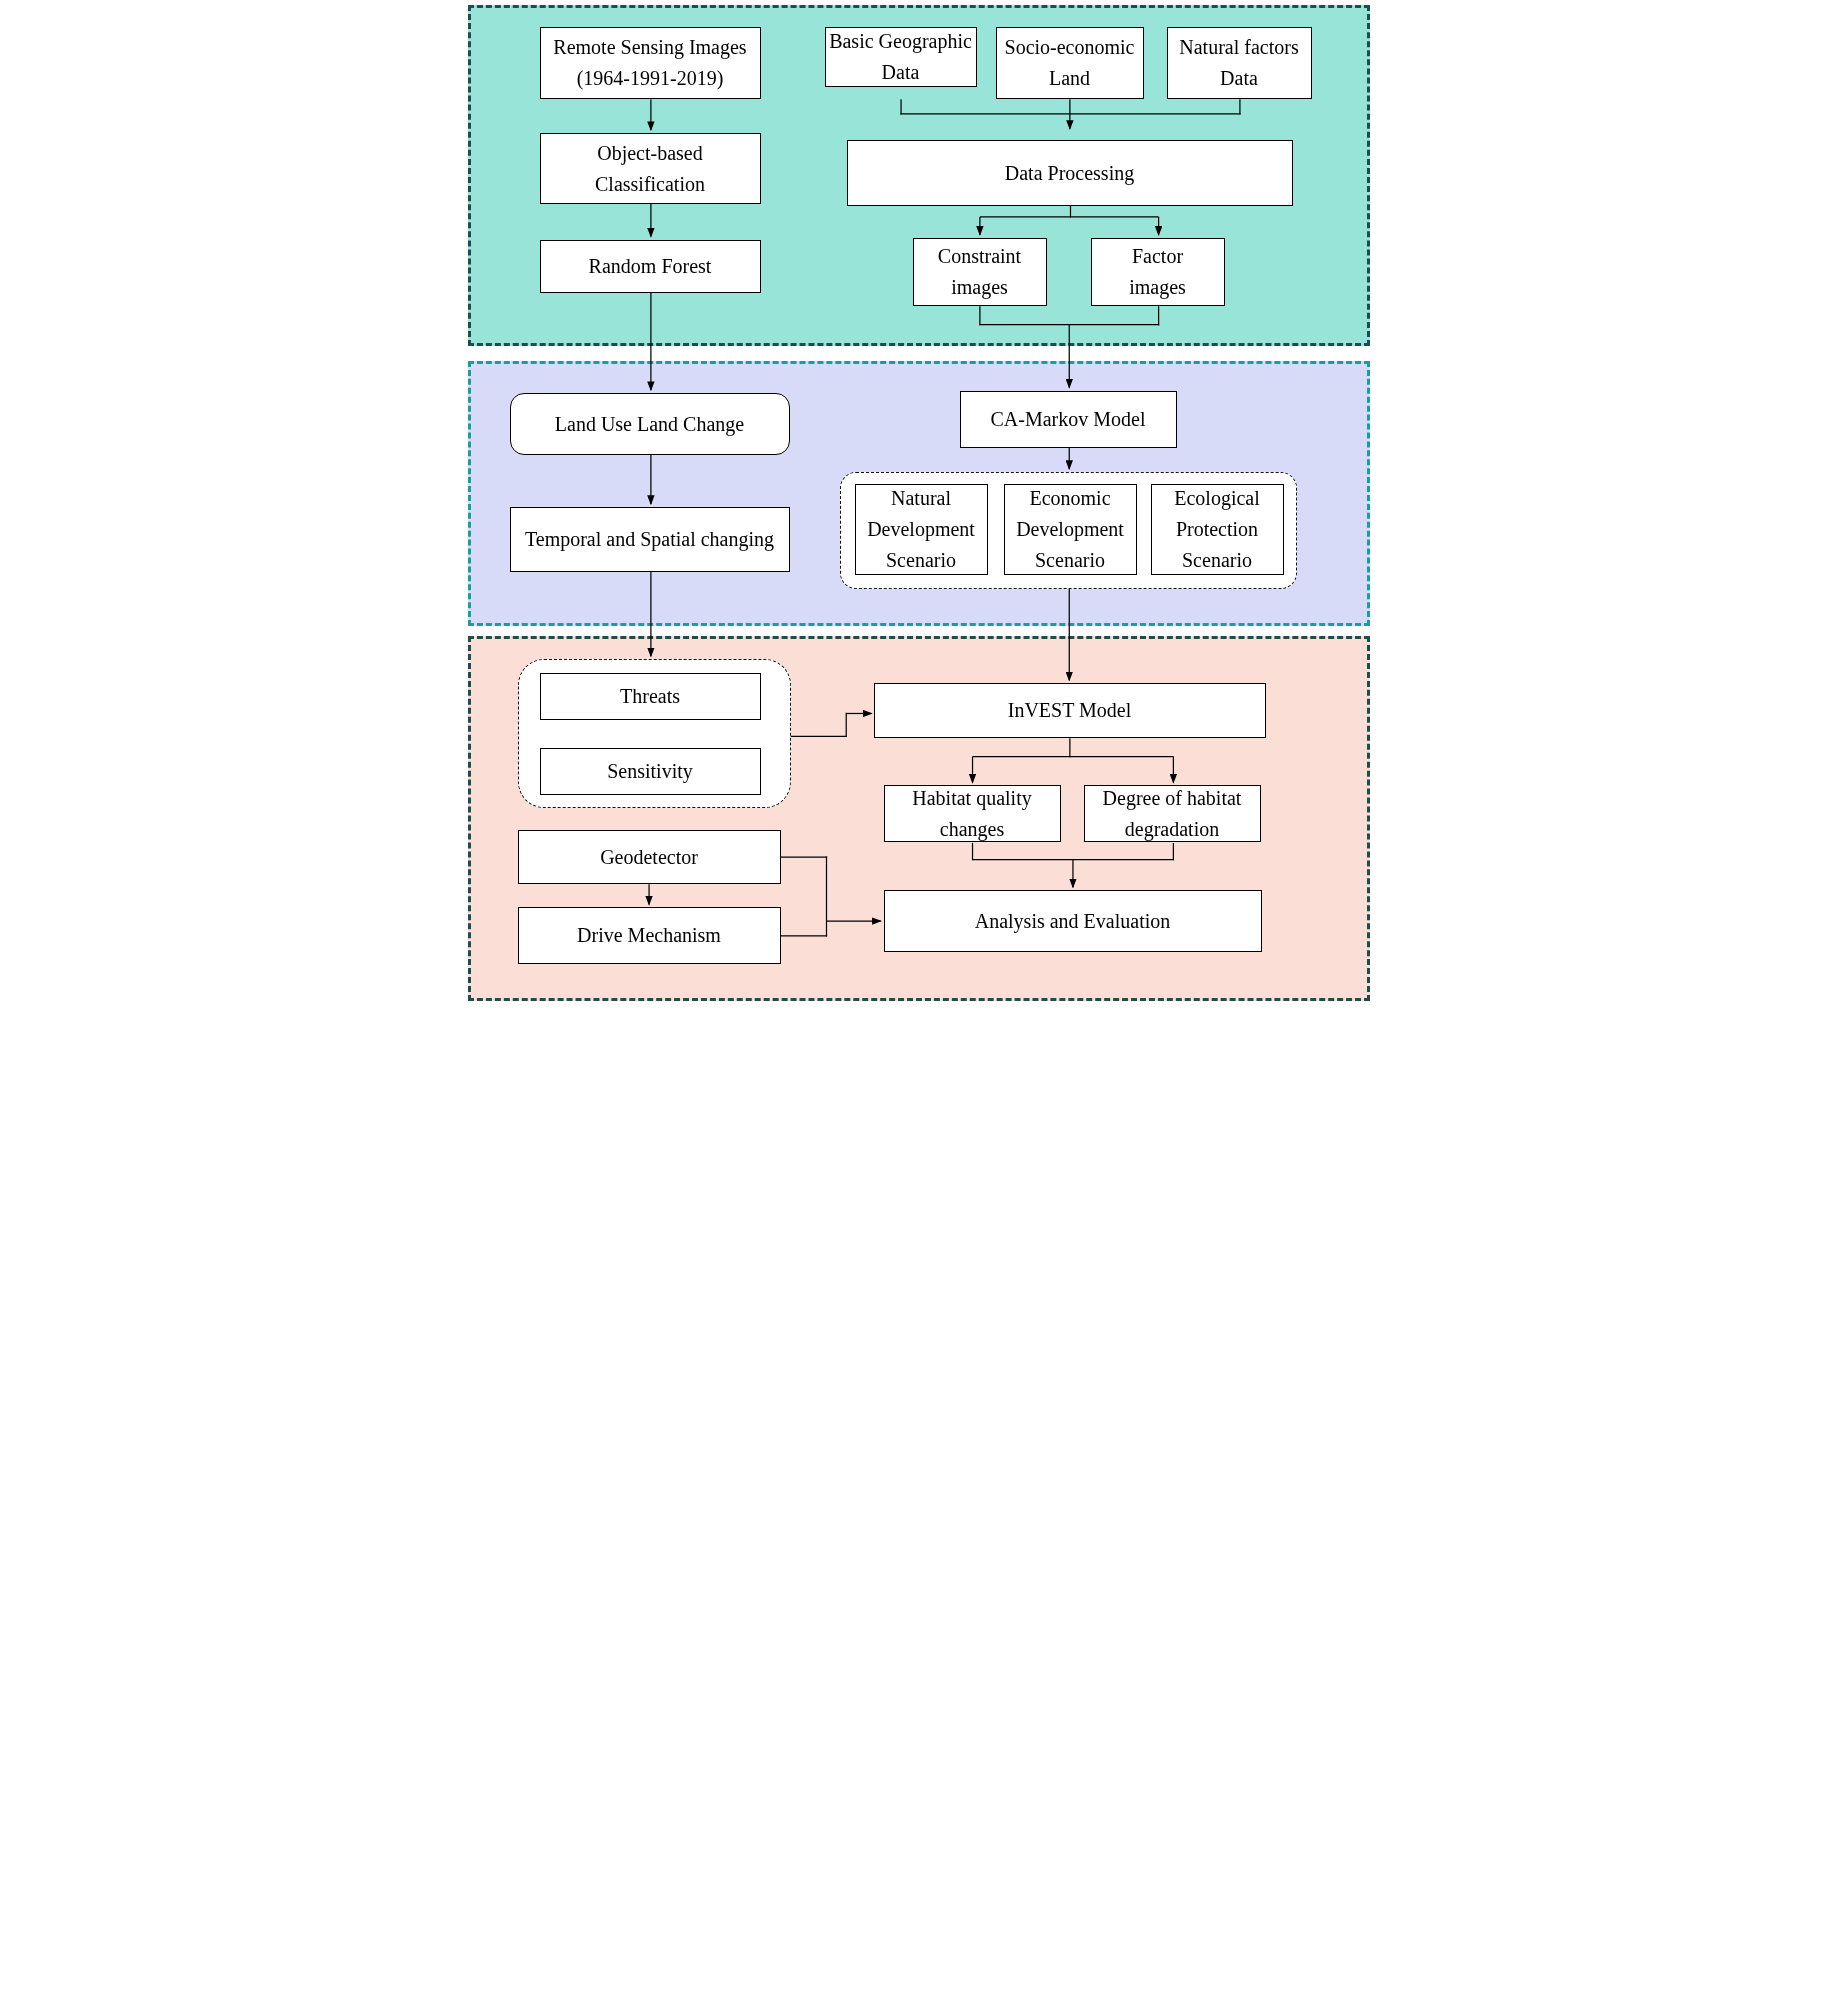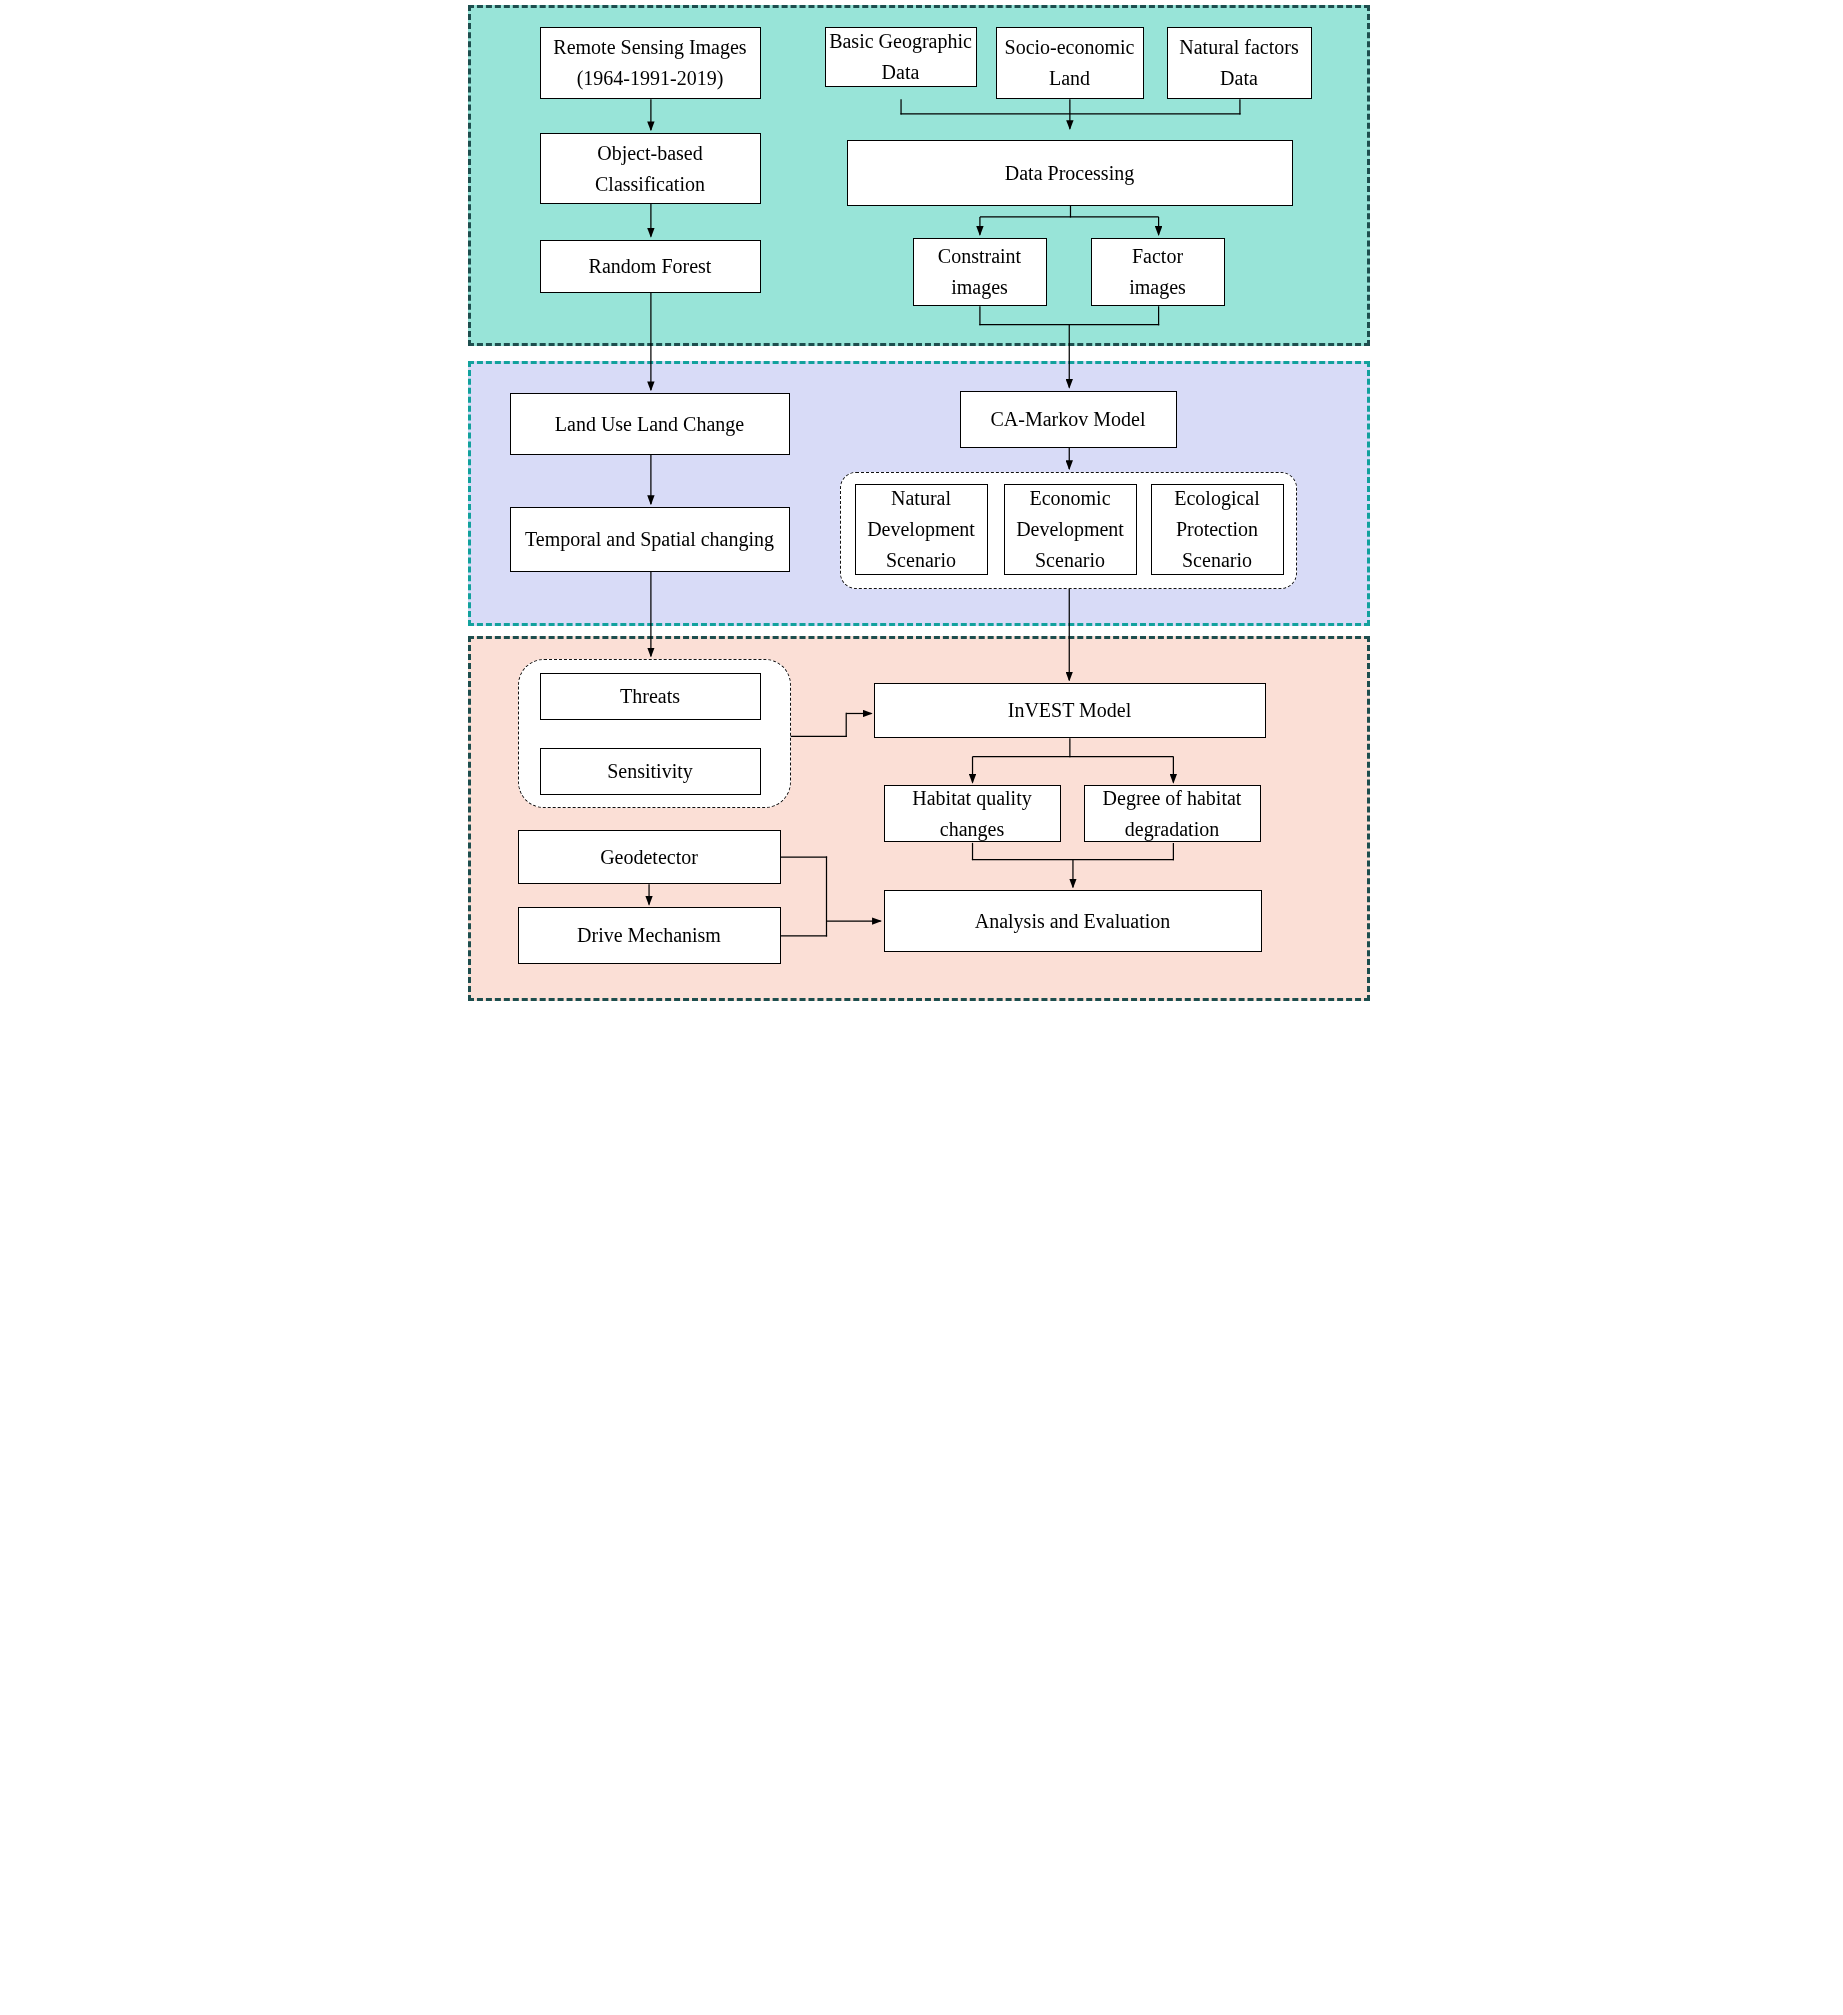--- a/index.html
+++ b/index.html
@@ -117,21 +117,21 @@
     </div>
   <div class="box" style="left:452px;top:238px;width:134px;height:68px;">
       <span>Constraint
 images</span>
     </div>
   <div class="box" style="left:630px;top:238px;width:134px;height:68px;">
       <span>Factor
 images</span>
     </div>
 
-  <div class="box" style="left:49px;top:393px;width:280px;height:62px;">
+  <div class="box" style="left:49px;top:393px;width:280px;height:62px;border-radius:14px;">
       <span>Land Use Land Change</span>
     </div>
   <div class="box" style="left:499px;top:391px;width:217px;height:57px;">
       <span>CA-Markov Model</span>
     </div>
   <div class="box" style="left:49px;top:507px;width:280px;height:65px;">
       <span>Temporal and Spatial changing</span>
     </div>
   <div class="box" style="left:394px;top:484px;width:133px;height:91px;">
       <span>Natural

